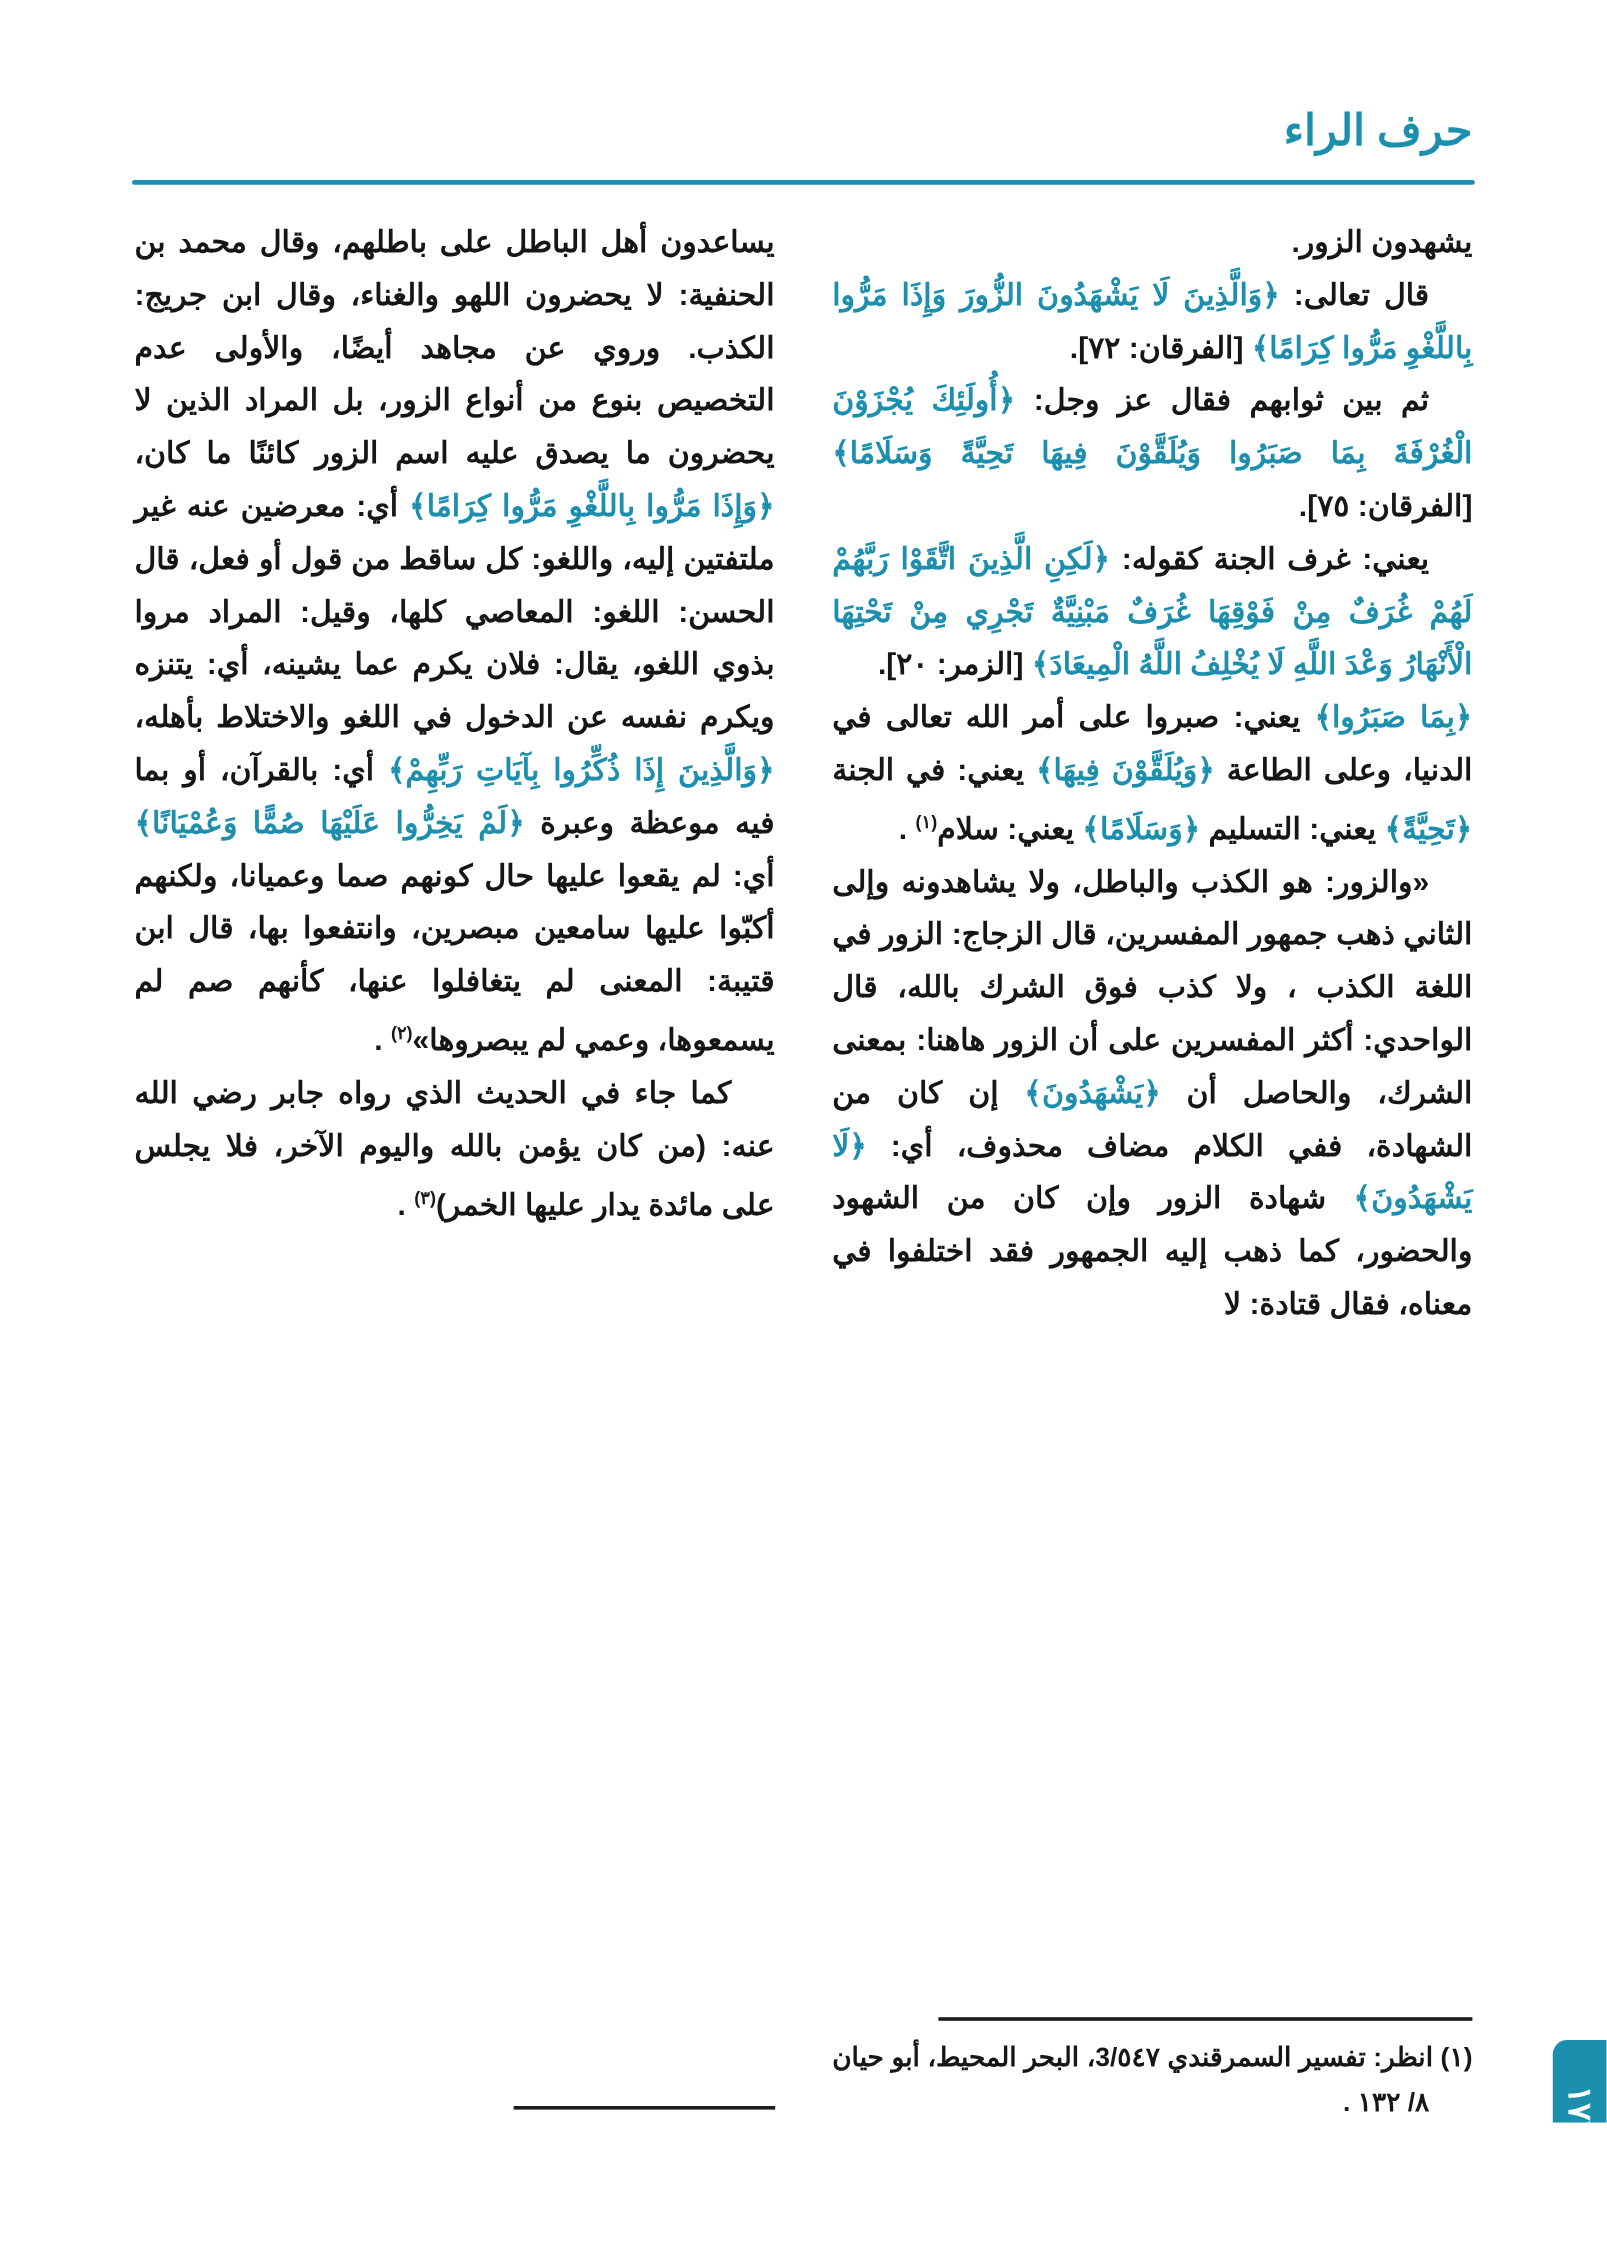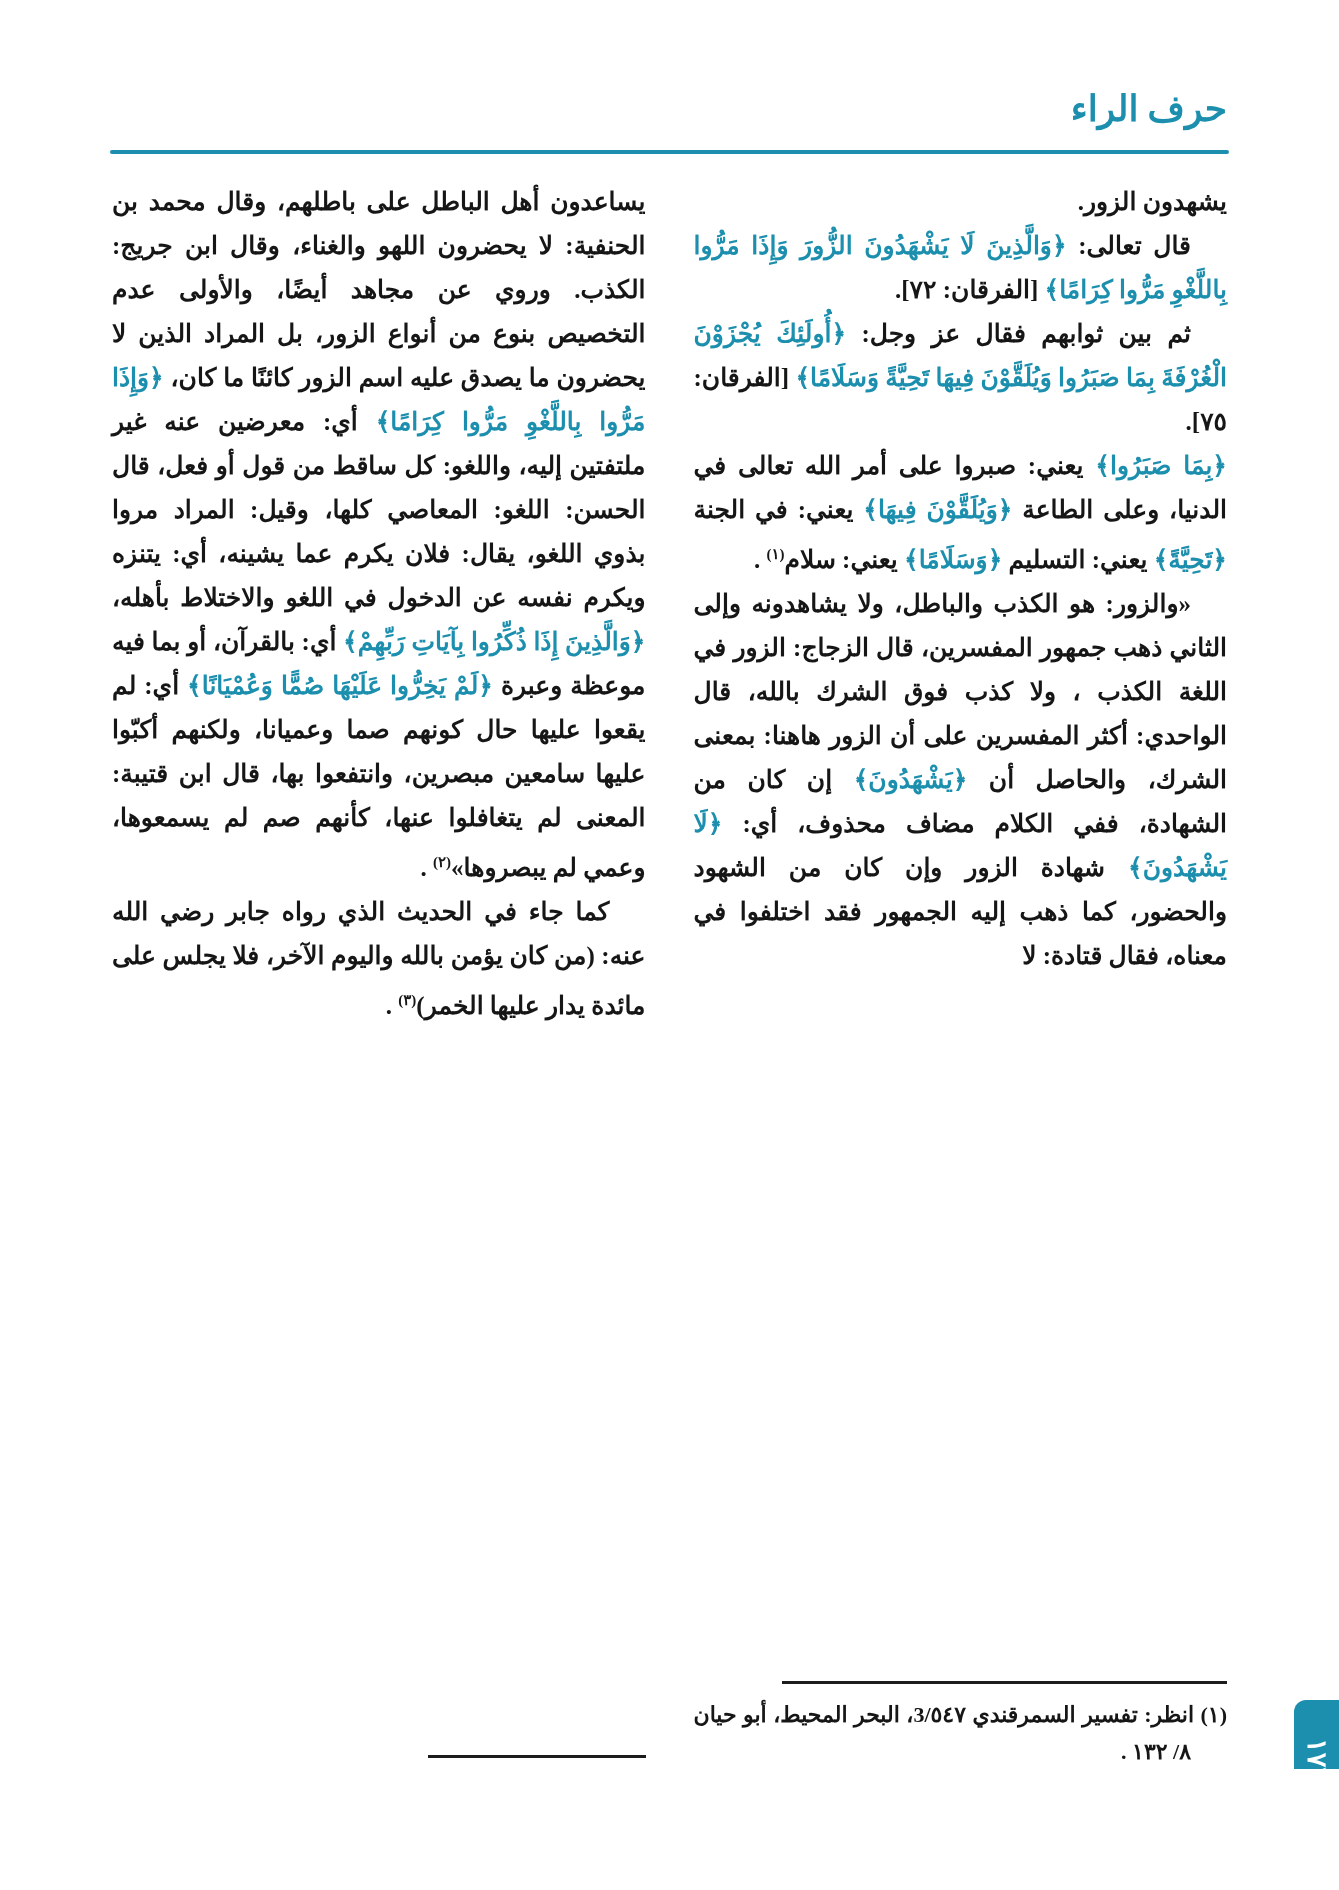--- a/index.html
+++ b/index.html
@@ -1,20 +1,20 @@
 <!DOCTYPE html>
 <html lang="ar" dir="rtl" style="--accent: #1d8fae; --ink: #161616;"><head>
 <meta charset="utf-8">
 <style>
   :root { --accent:#1d8fae; --ink:#161616; }
   * { box-sizing:border-box; }
   html,body { margin:0; padding:0; background:#ffffff; }
   .page {
     position:relative; width:1339px; height:1769px; background:#ffffff;
-    font-family:Liberation Serif, serif; direction:rtl; overflow:hidden; color:var(--ink);
+    font-family:Liberation Sans, sans-serif; direction:rtl; overflow:hidden; color:var(--ink);
   }
   .header-title {
     position:absolute; top:88px; right:112px;
     font-size:36px; font-weight:700; color:var(--accent); letter-spacing:-1px;
   }
   .header-rule {
     position:absolute; top:150px; right:110px; left:110px; height:4px;
     background:var(--accent); border-radius:2px;
   }
   .columns {
@@ -59,20 +59,21 @@
   <div class="header-title">حرف الراء</div>
   <div class="header-rule"></div>
 
   <div class="columns">
 
     <section class="column col-right">
       <div class="col-body">
           <p class="para"><span class="plain">يشهدون الزور.</span></p>
           <p class="para indent"><span class="plain">قال تعالى: </span><span class="quran">﴿وَالَّذِينَ لَا يَشْهَدُونَ الزُّورَ وَإِذَا مَرُّوا بِاللَّغْوِ مَرُّوا كِرَامًا﴾</span><span class="plain"> [الفرقان: ٧٢].</span></p>
           <p class="para indent"><span class="plain">ثم بين ثوابهم فقال عز وجل: </span><span class="quran">﴿أُولَئِكَ يُجْزَوْنَ الْغُرْفَةَ بِمَا صَبَرُوا وَيُلَقَّوْنَ فِيهَا تَحِيَّةً وَسَلَامًا﴾</span><span class="plain"> [الفرقان: ٧٥].</span></p>
+          <p class="para indent"><span class="plain">يعني: غرف الجنة كقوله: </span><span class="quran">﴿لَكِنِ الَّذِينَ اتَّقَوْا رَبَّهُمْ لَهُمْ غُرَفٌ مِنْ فَوْقِهَا غُرَفٌ مَبْنِيَّةٌ تَجْرِي مِنْ تَحْتِهَا الْأَنْهَارُ وَعْدَ اللَّهِ لَا يُخْلِفُ اللَّهُ الْمِيعَادَ﴾</span><span class="plain"> [الزمر: ٢٠].</span></p>
           <p class="para"><span class="quran">﴿بِمَا صَبَرُوا﴾</span><span class="plain"> يعني: صبروا على أمر الله تعالى في الدنيا، وعلى الطاعة </span><span class="quran">﴿وَيُلَقَّوْنَ فِيهَا﴾</span><span class="plain"> يعني: في الجنة </span><span class="quran">﴿تَحِيَّةً﴾</span><span class="plain"> يعني: التسليم </span><span class="quran">﴿وَسَلَامًا﴾</span><span class="plain"> يعني: سلام</span><sup class="fn-mark">(١)</sup><span class="plain"> .</span></p>
           <p class="para indent"><span class="plain">«والزور: هو الكذب والباطل، ولا يشاهدونه وإلى الثاني ذهب جمهور المفسرين، قال الزجاج: الزور في اللغة الكذب ، ولا كذب فوق الشرك بالله، قال الواحدي: أكثر المفسرين على أن الزور هاهنا: بمعنى الشرك، والحاصل أن </span><span class="quran">﴿يَشْهَدُونَ﴾</span><span class="plain"> إن كان من الشهادة، ففي الكلام مضاف محذوف، أي: </span><span class="quran">﴿لَا يَشْهَدُونَ﴾</span><span class="plain"> شهادة الزور وإن كان من الشهود والحضور، كما ذهب إليه الجمهور فقد اختلفوا في معناه، فقال قتادة: لا</span></p>
         </div>
       <div class="footnotes">
         <div class="fn-sep"></div>
         <div class="fn-list">
             <p class="para"><span class="plain">(١) انظر: تفسير السمرقندي 3/٥٤٧، البحر المحيط، أبو حيان ٨/ ١٣٢ .</span></p>
           </div>
       </div>
     </section>

